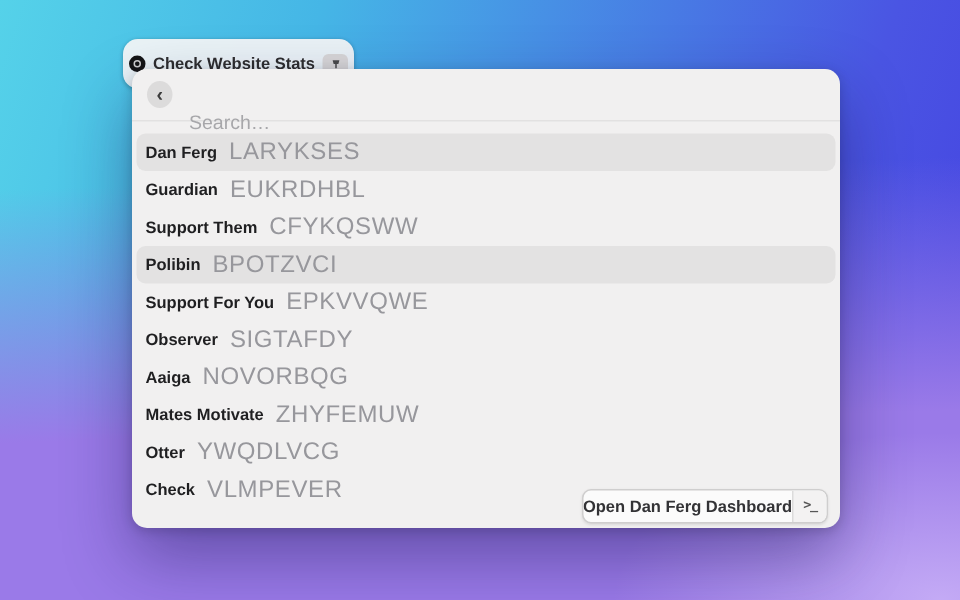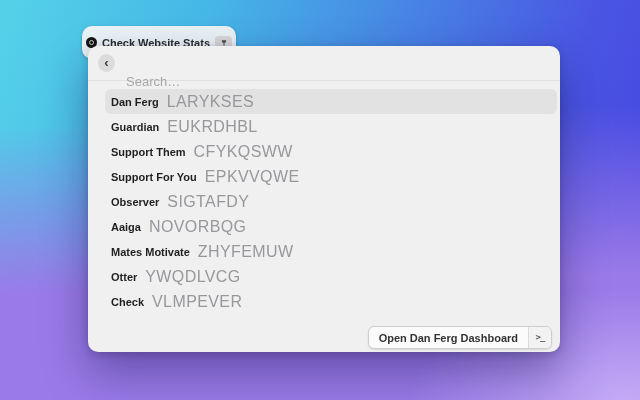--- a/index.html
+++ b/index.html
@@ -36,35 +36,35 @@
     padding:0 10px;border-bottom:1px solid #e2e1e1;}
   .back-btn{width:17px;height:17px;border-radius:50%;background:#dcdbdb;
     display:flex;align-items:center;justify-content:center;
     color:#3c3c3c;font-size:13px;font-weight:700;line-height:1;padding-bottom:1px;
     flex:0 0 auto;cursor:default;}
   .search-input{flex:1;border:none;outline:none;background:transparent;
     font-family:"Liberation Sans", sans-serif;font-size:13px;color:#2b2b2b;margin-top:36px;}
   .search-input::placeholder{color:#a7a7aa;opacity:1;}
 
   
-  .list{padding:8px 3px 0 17px;}
+  .list{padding:8px 3px 0 3px;}
   .row{height:25px;display:flex;align-items:center;gap:8px;
     padding:0 6px;border-radius:6px;}
   .row.hl{background:#e3e2e2;}
   .name{font-size:11px;font-weight:700;color:#1f1f21;white-space:nowrap;}
   .code{font-size:16px;font-weight:500;color:#97979c;letter-spacing:.4px;white-space:nowrap;}
 
   
   .action{
     position:absolute;right:8px;bottom:3px;height:21px;
     display:flex;align-items:stretch;background:#fbfbfb;
     border:1px solid #cfcecE;border-radius:6px;overflow:hidden;
     box-shadow:0 1px 2px rgba(0,0,0,.10);cursor:default;
   }
-  .action .label{display:flex;align-items:center;padding:0 10px;
+  .action .label{display:flex;align-items:center;padding:0 0;
     font-size:11px;font-weight:700;color:#333336;}
   .action .key{display:flex;align-items:center;justify-content:center;width:22px;
     border-left:1px solid #dcdbdb;background:#f3f2f2;
     font-family:"DejaVu Sans Mono", monospace;font-size:9px;font-weight:700;
     color:#565656;letter-spacing:-1px;padding-bottom:2px;}
 </style>
 </head>
 <body>
 
 <div class="pill">
@@ -94,20 +94,24 @@
         <span class="code">LARYKSES</span>
       </div>
       <div class="row">
         <span class="name">Guardian</span>
         <span class="code">EUKRDHBL</span>
       </div>
       <div class="row">
         <span class="name">Support Them</span>
         <span class="code">CFYKQSWW</span>
       </div>
+      <div class="row hl">
+        <span class="name">Polibin</span>
+        <span class="code">BPOTZVCI</span>
+      </div>
       <div class="row">
         <span class="name">Support For You</span>
         <span class="code">EPKVVQWE</span>
       </div>
       <div class="row">
         <span class="name">Observer</span>
         <span class="code">SIGTAFDY</span>
       </div>
       <div class="row">
         <span class="name">Aaiga</span>

